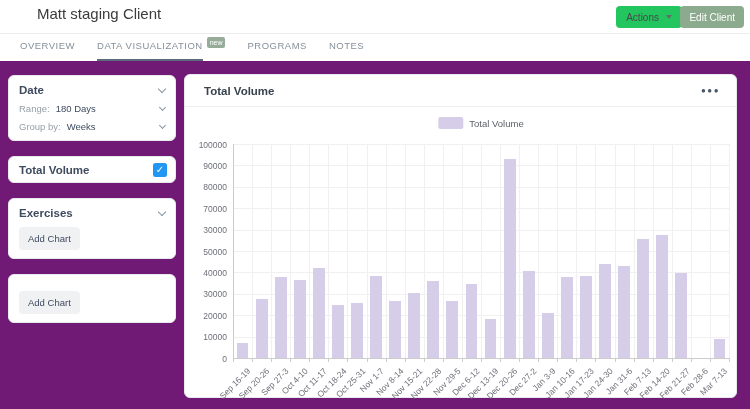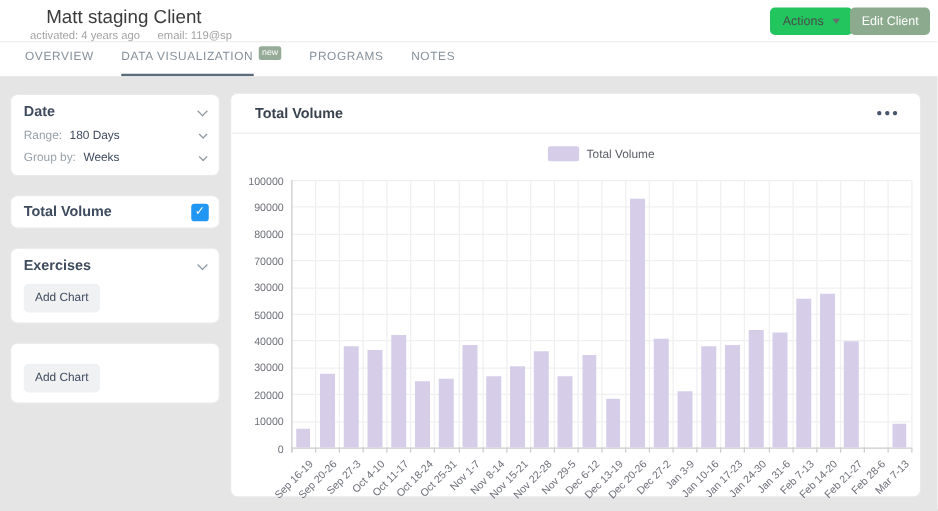--- a/index.html
+++ b/index.html
@@ -15,21 +15,21 @@
   .btn-edit { position:absolute; right:6px; top:6px; height:22px; padding:0 9px; background:#8caa8d; border:none; border-radius:4px; font-size:10px; color:#fff; font-family:inherit; cursor:pointer; }
 
   
   .tab-bar { position:absolute; left:0; top:34px; width:750px; height:27px; background:#fff; display:flex; align-items:flex-end; padding-left:20px; gap:22px; }
   .tab { display:flex; align-items:flex-start; cursor:pointer;margin-top:48px; }
   .tab .label { font-size:9.5px; letter-spacing:0.5px; color:#85909b; padding-bottom:8px; border-bottom:2px solid transparent; }
   .tab.active .label { border-bottom-color:#5b6d7c; }
   .tab .badge { font-size:7px; background:#96ac98; color:#fff; padding:2px 3px; border-radius:2px; margin-left:4px; position:relative; top:-3px; }
 
   
-  .content { position:absolute; left:0; top:61px; width:750px; height:348px; background:#e5e5e5; }
+  .content { position:absolute; left:0; top:61px; width:750px; height:348px; background:#701a75; }
 
   
   .sidebar { position:absolute; left:8px; top:14px; width:168px; }
   .panel { background:#fff; border:1px solid #e7e9ec; border-radius:6px; margin-bottom:15px; padding:8px 10px; }
   .panel-head { display:flex; justify-content:space-between; align-items:center; cursor:pointer; }
   .panel-title { font-size:11.5px; font-weight:bold; color:#3e4b5e; }
   .chev { width:6px; height:6px; border-right:1.5px solid #8a96a0; border-bottom:1.5px solid #8a96a0; transform:rotate(45deg); margin-top:-3px; }
   .panel-row { display:flex; align-items:center; margin-top:7px; font-size:9.5px; cursor:pointer; }
   .row-label { color:#97a0a8; margin-right:6px; }
   .row-value { color:#3e4b5e; flex:1; }
@@ -56,23 +56,20 @@
   .axis-tick { position:absolute; width:1px; height:4px; background:#ccc; }
   .ylabel { position:absolute; font-size:8.5px; color:#6e7079; text-align:right; width:40px; }
   .xlabel { position:absolute; font-size:8.5px; color:#6e7079; white-space:nowrap; transform:rotate(-45deg); transform-origin:top right; }
   .bar { position:absolute; background:#d6cee9; cursor:pointer; }
 </style>
 </head>
 <body>
 
 <div class="app-header">
   <div class="client-title">Matt staging Client</div>
-  <div class="client-sub">
-    <span>activated: 4 years ago</span><span>email: 119@sp</span>
-  </div>
   <button class="btn-actions">
     <span>Actions</span>
     <span class="caret-down"></span>
   </button>
   <button class="btn-edit">Edit Client</button>
 </div>
 
 <div class="tab-bar" id="tab-bar">
     <div class="tab">
       <span class="label">OVERVIEW</span>

